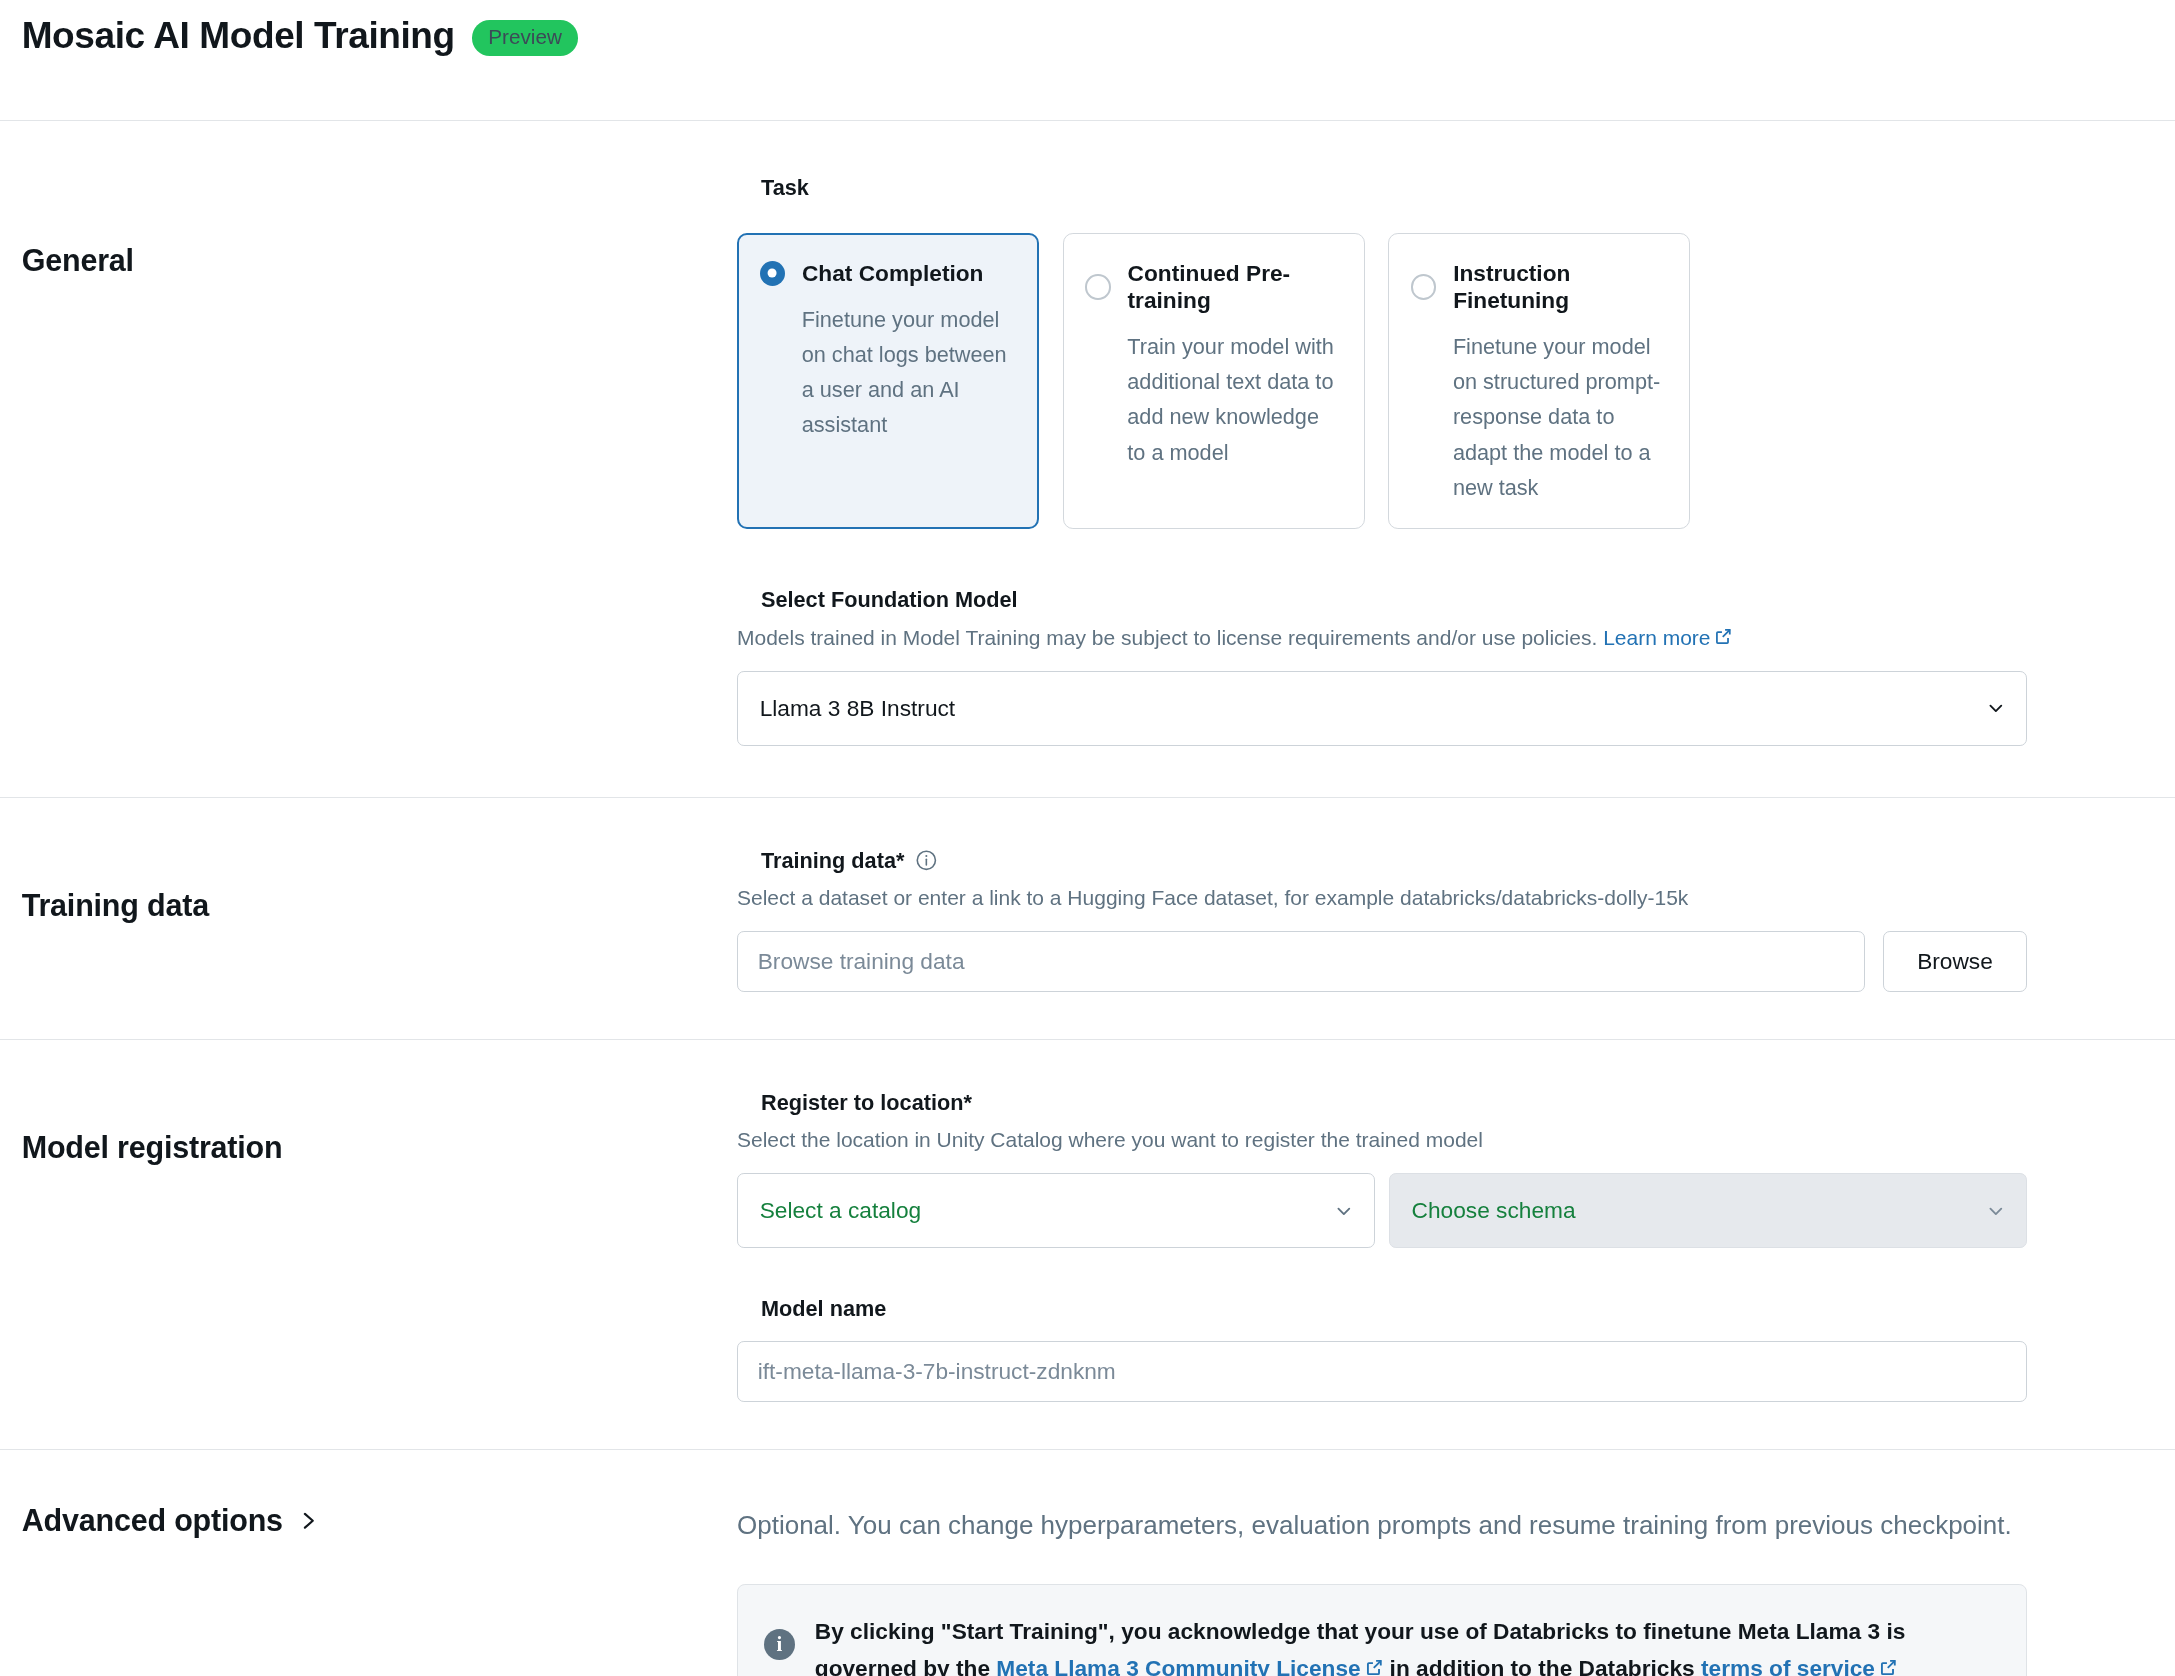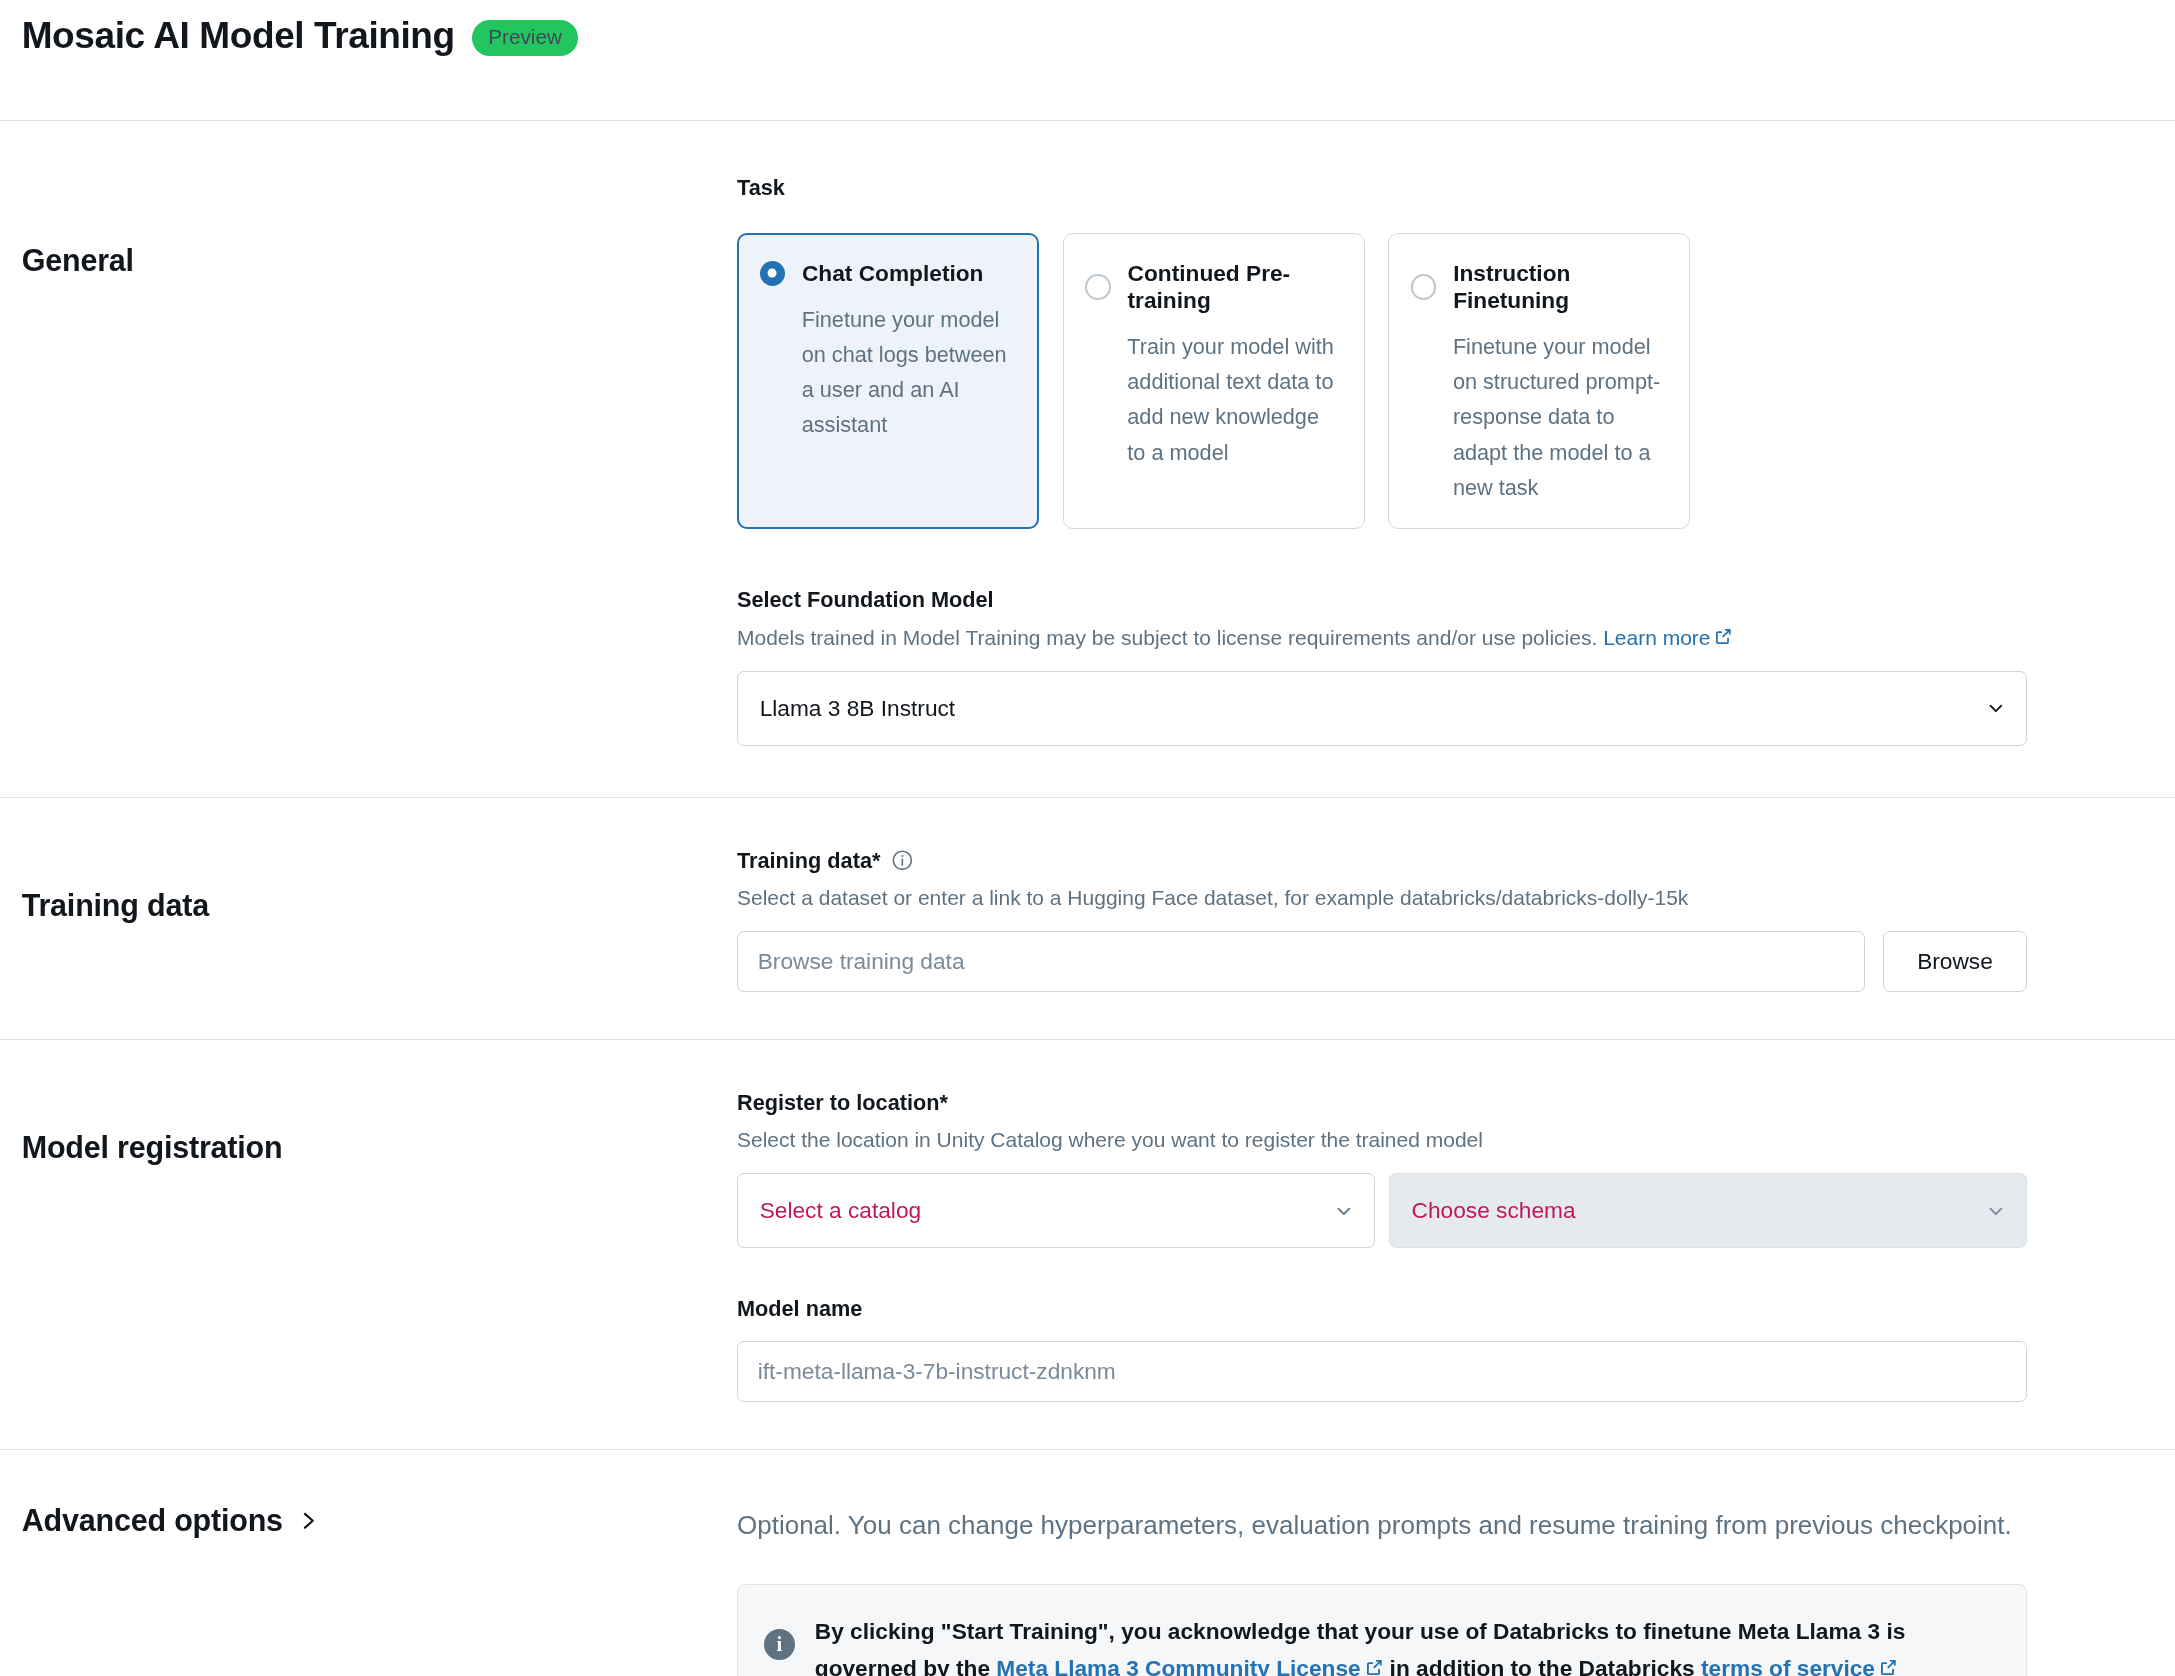--- a/index.html
+++ b/index.html
@@ -65,20 +65,21 @@
 
   
   .sec-general { padding-top: 53px; padding-bottom: 51px; }
   .sec-general .sec-heading { margin-top: 69px; }
 
   .field-label {
     font-size: 21.7px;
     font-weight: 700;
     color: #11171c;
     line-height: 1.3;
+    margin-left: 24px;
   }
   .field-sub {
     font-size: 21px;
     color: #5f7281;
     line-height: 1.45;
     margin-top: 7.9px;
   }
 
   
   .task-row {
@@ -148,21 +149,21 @@
     align-items: center;
     padding: 0 19.7px 0 21.7px;
     font-size: 22.7px;
     color: #11171c;
     justify-content: space-between;
   }
   .select-box.disabled {
     background: #e6e9ed;
     border-color: #dce0e5;
   }
-  .select-box .ph { color: #be185d; text-align: right; }
+  .select-box .ph { color: #15803d; text-align: right; }
   .chev {
     width: 21.7px; height: 21.7px;
     flex: 0 0 21.7px;
     display: block;
   }
   .chev svg { display: block; }
 
   .text-input {
     height: 61px;
     border: 1px solid #cdd3d9;

